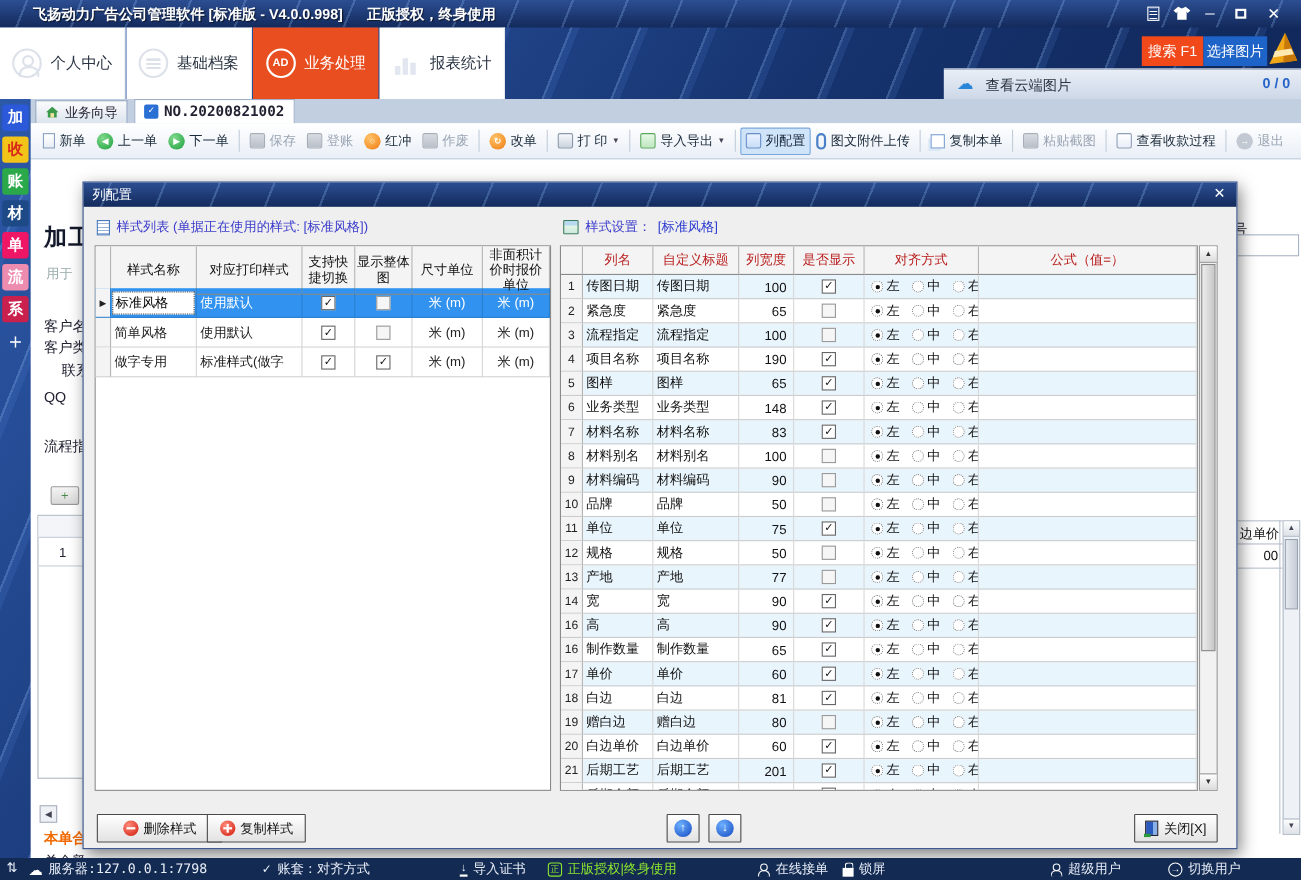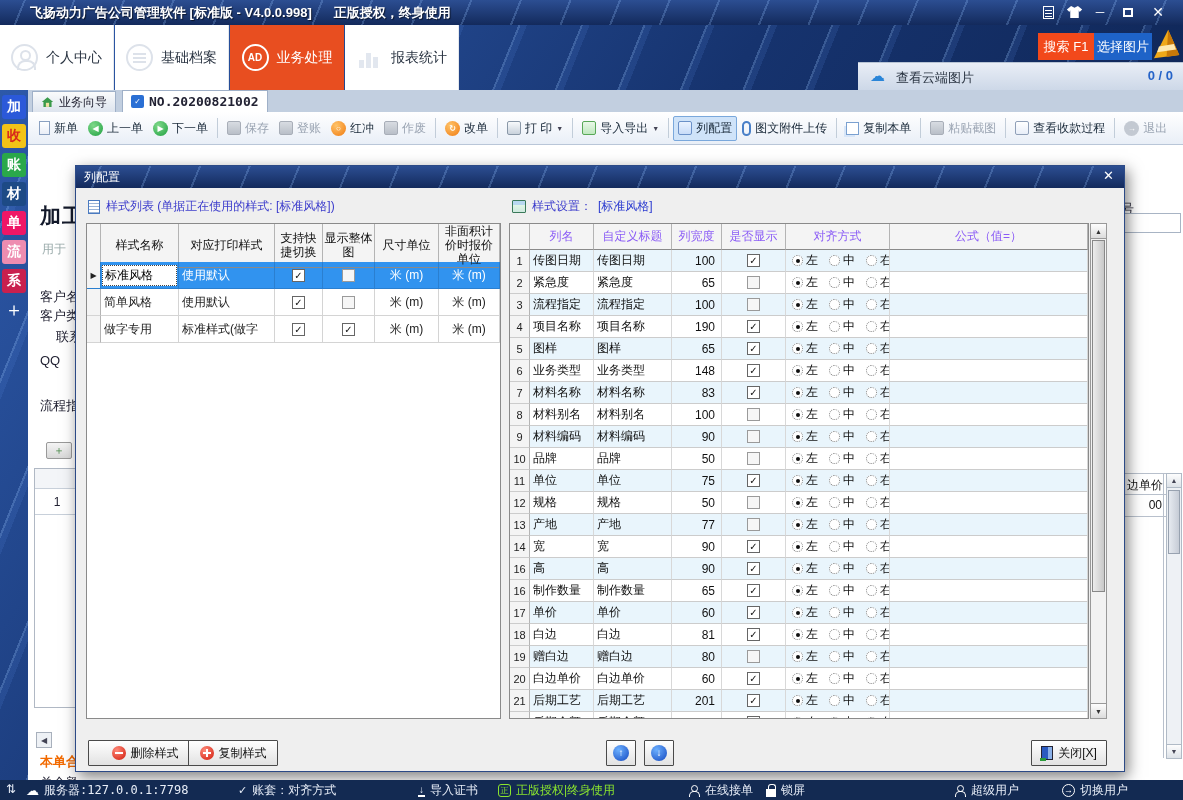--- a/index.html
+++ b/index.html
@@ -108,21 +108,21 @@
 .lrow.sel{background:#3193ef}
 .lrow.sel .lc{color:#fff;border-color:#2a7fd0}
 .lrow.sel .lc.c0{background:#f4f4f4;color:#222}
 .editbox{background:#fff;border:1px dotted #444;width:100%;height:21px;line-height:19px;color:#000;font-size:12px;padding:0 2px}
 .cb{width:13px;height:13px;background:#fff;border:1px solid #666;font-size:10px;line-height:11px;text-align:center;font-weight:bold;color:#111;flex:none}
 .cb.off{border-color:#9a9a9a;background:#f6f6f6}
 .cb.on::after{content:"✓"}
 .rtable{position:absolute;left:433px;top:35px;width:580px;height:496px;background:#fff;border:1px solid #8a8a8a;overflow:hidden}
 .rhead,.rrow{display:grid;grid-template-columns:20px 64px 78px 50px 64px 104px 1fr}
 .rhead{height:26px;background:#f4f4f4}
-.rhc{border-right:1px solid #b4b4b4;border-bottom:1px solid #8a8a8a;display:flex;align-items:center;justify-content:center;font-size:12px;color:#8b5cf6}
+.rhc{border-right:1px solid #b4b4b4;border-bottom:1px solid #8a8a8a;display:flex;align-items:center;justify-content:center;font-size:12px;color:#b91c1c}
 .rrow{height:22px}
 .rrow.tint{background:#e9f5fc}
 .rc{border-right:1px solid #d8d8d8;border-bottom:1px solid #cccccc;display:flex;align-items:center;padding:0 3px;font-size:12px;color:#111;overflow:hidden}
 .rc.num{justify-content:center;background:#f4f4f4;border-right:1px solid #b4b4b4;font-size:11px;color:#222;padding:0}
 .rc.w{justify-content:flex-end;padding-right:6px}
 .rc.ctr{justify-content:center}
 .rc.alg{padding-left:6px;gap:0}
 .rditem{display:flex;align-items:center;gap:3px;margin-right:11px;font-size:12px;color:#111}
 .rd{width:11px;height:11px;border:1px dotted #808080;border-radius:50%;background:#fff;position:relative;flex:none}
 .rd.sel::after{content:"";position:absolute;left:3px;top:3px;width:4px;height:4px;border-radius:50%;background:#111}

